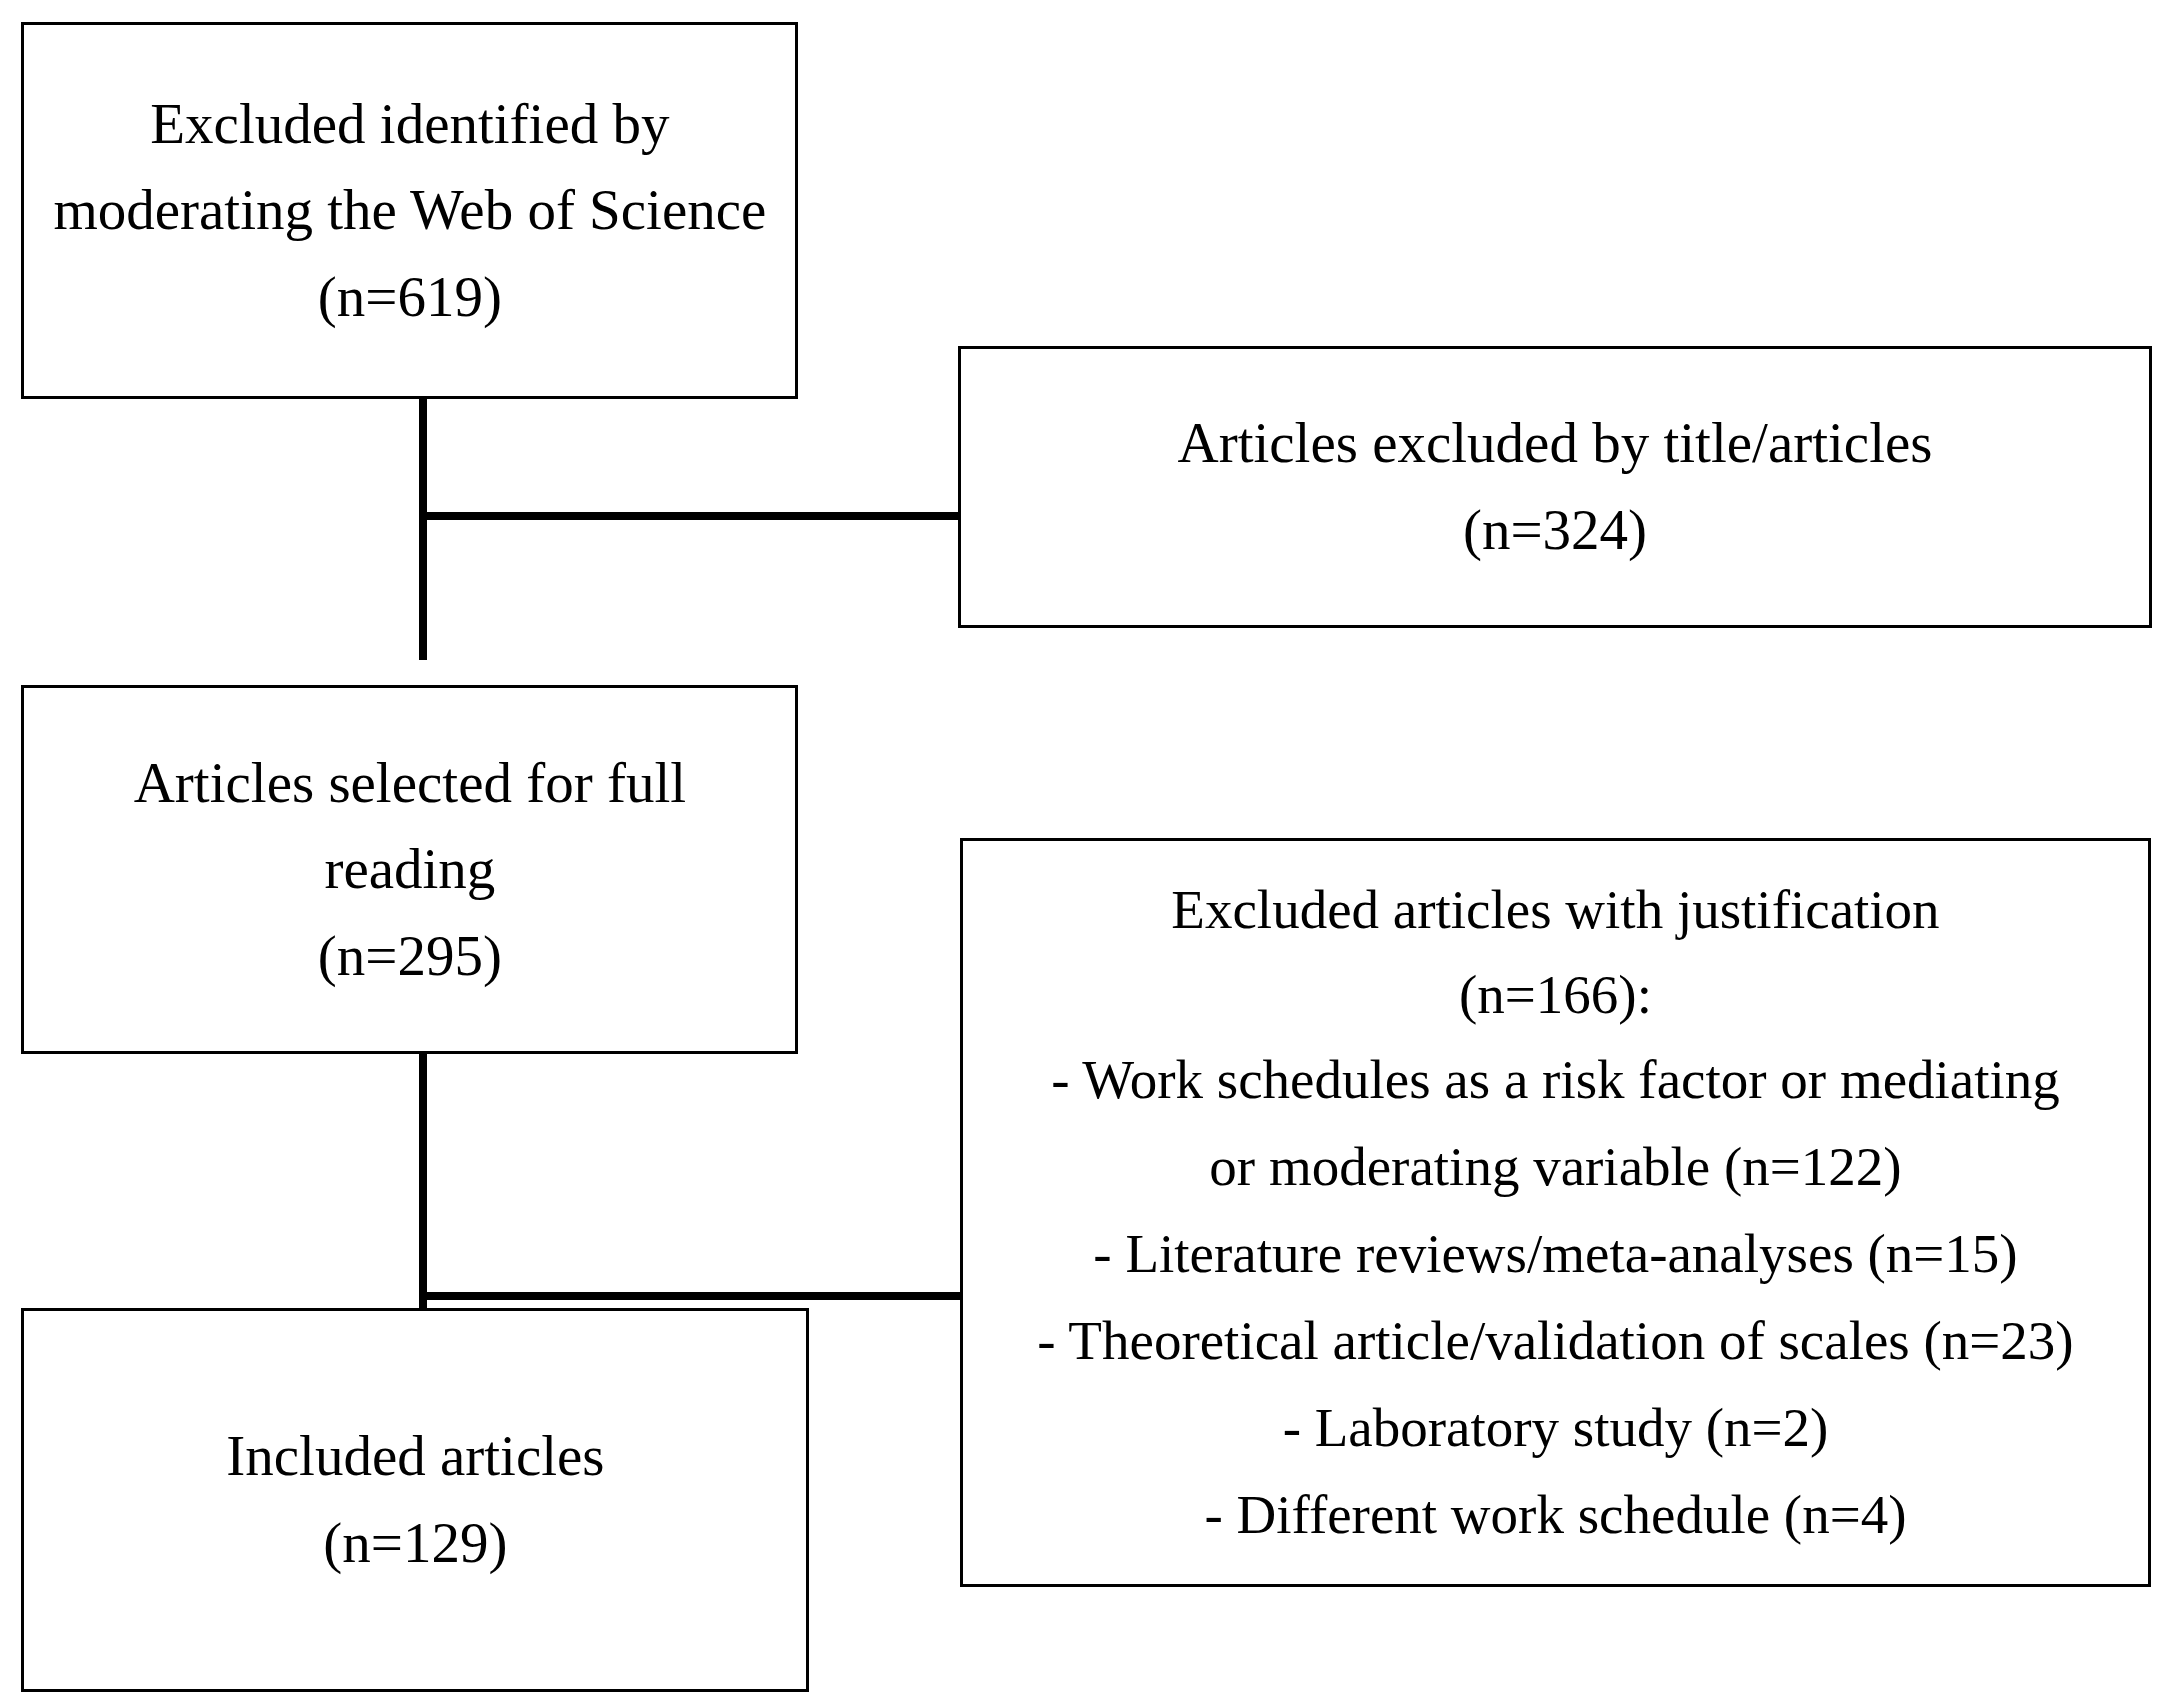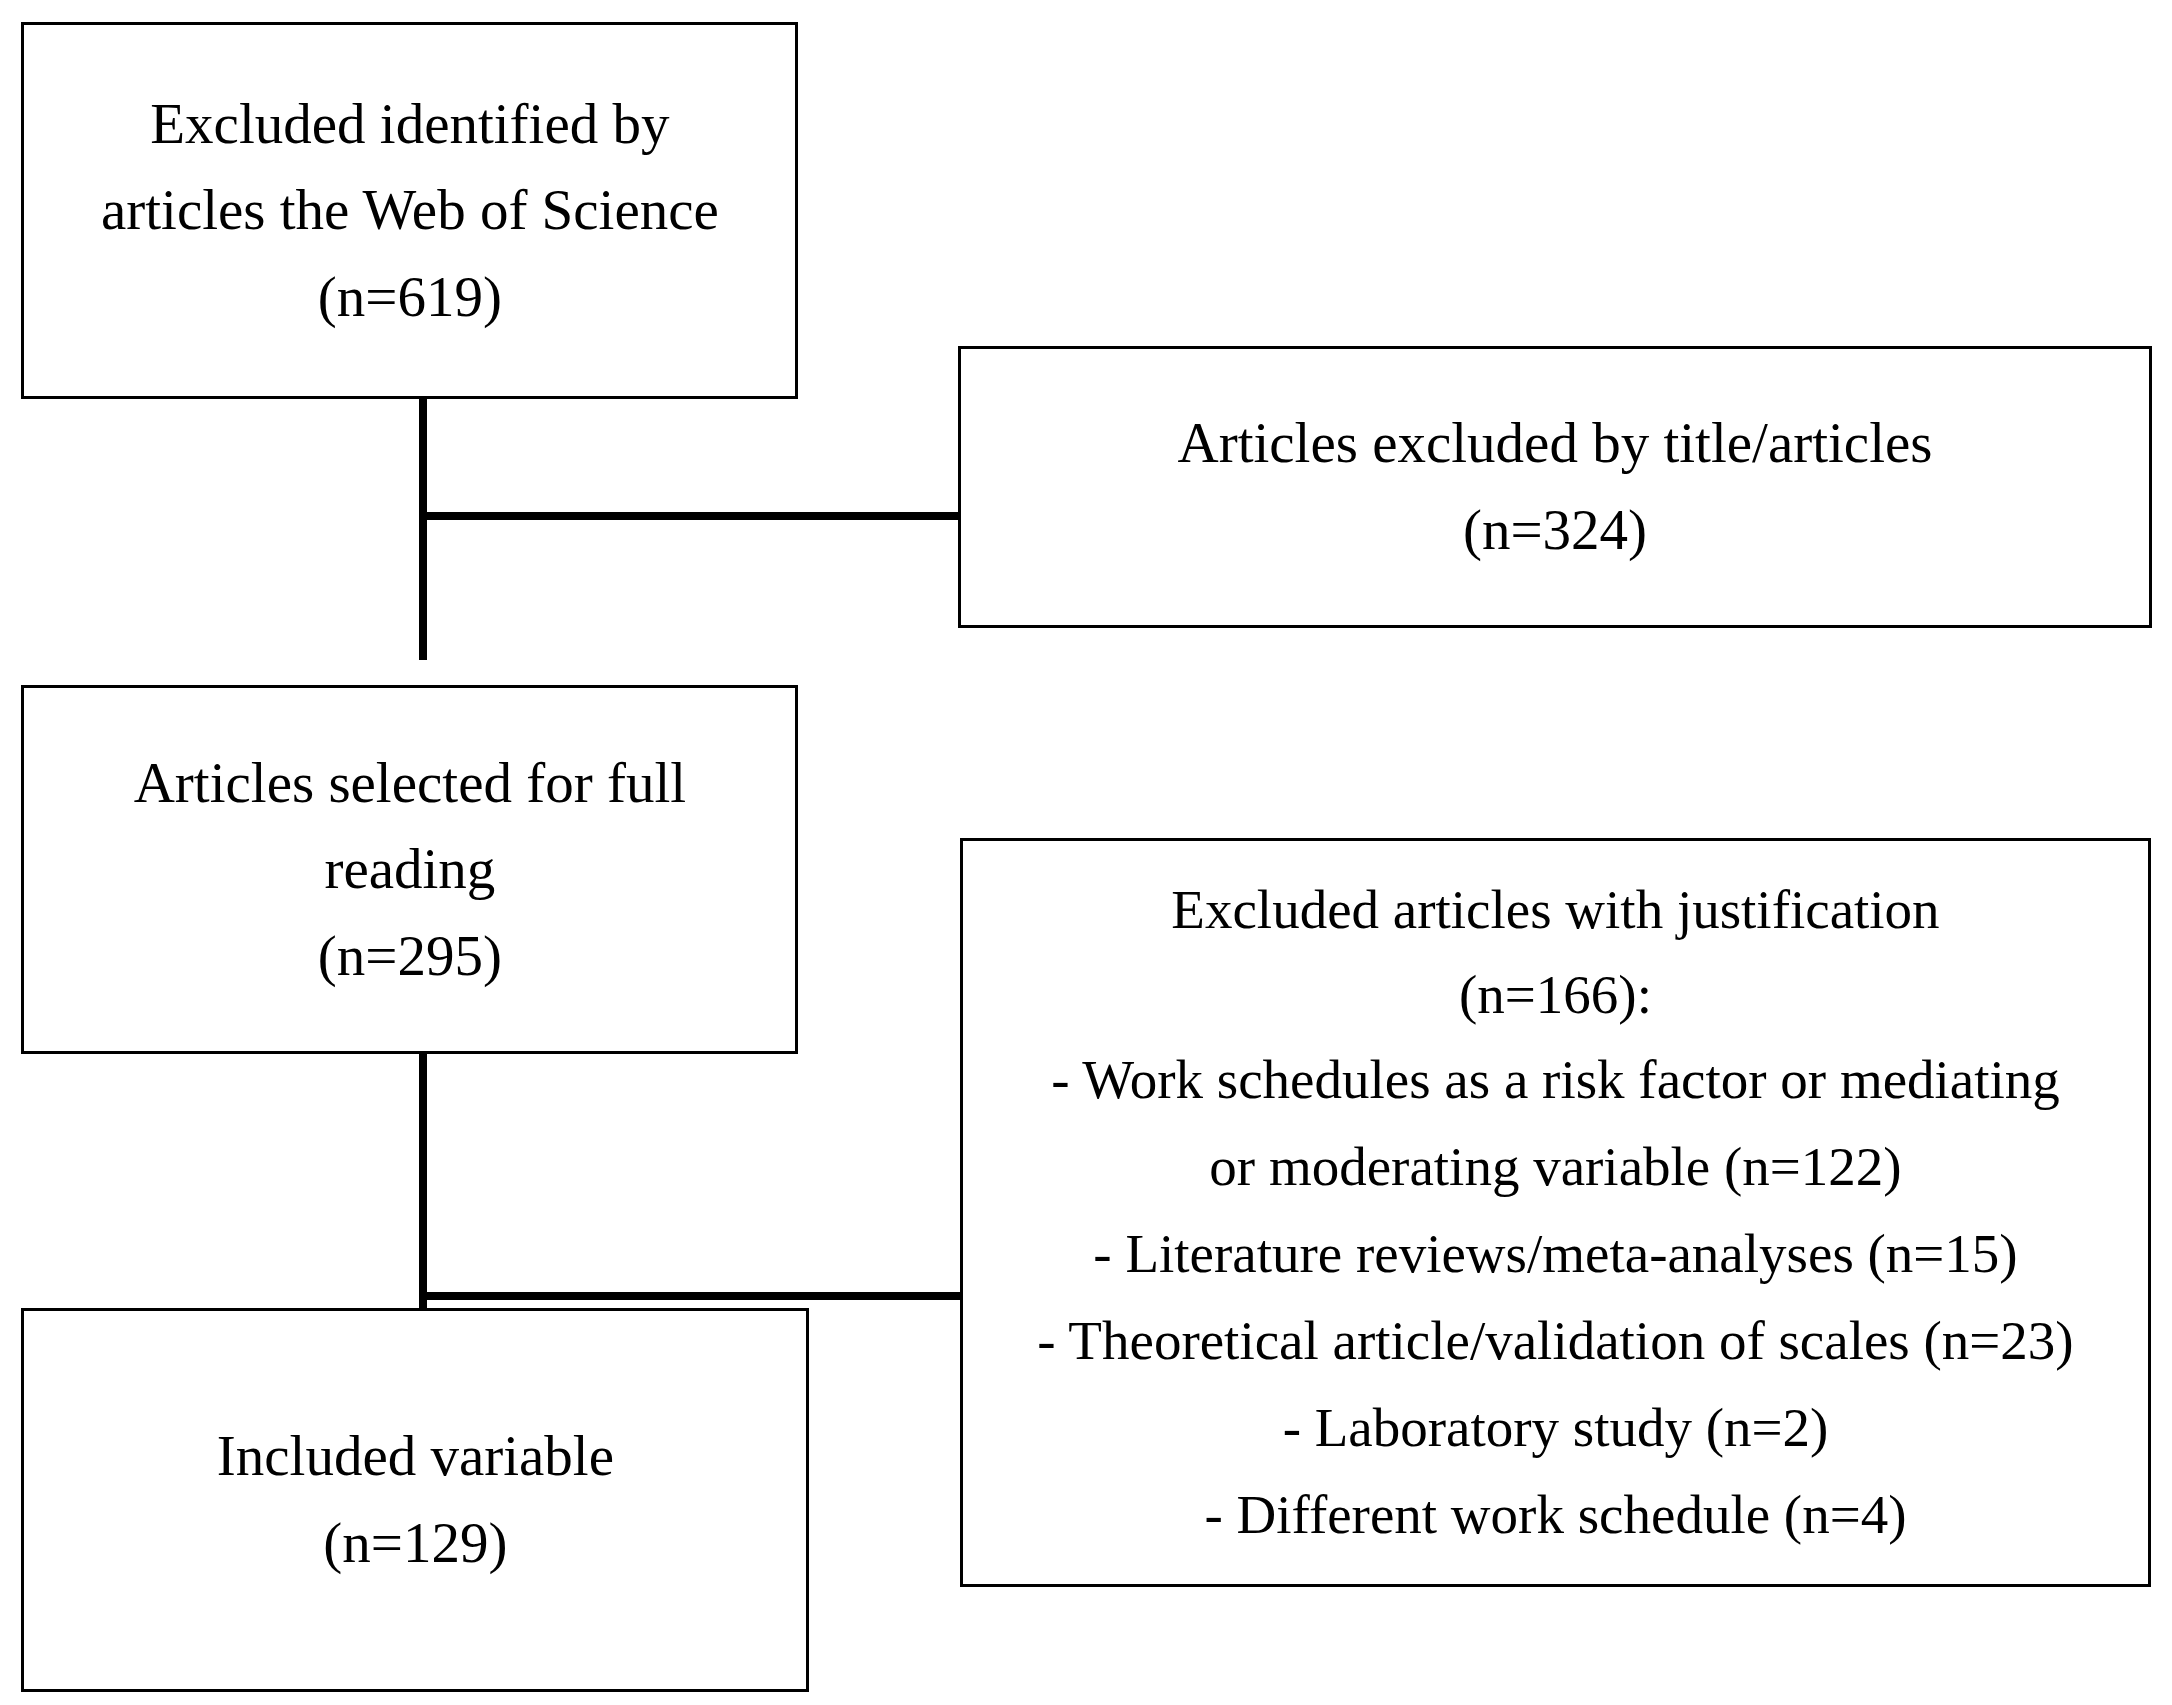--- a/index.html
+++ b/index.html
@@ -65,21 +65,21 @@
 
 <div id="canvas">
 
   <div class="connector" id="conn-vert-a"></div>
   <div class="connector" id="conn-horiz-a"></div>
   <div class="connector" id="conn-vert-b"></div>
   <div class="connector" id="conn-horiz-b"></div>
 
   <div class="node centered" id="node-identified">
     <span class="line">Excluded identified by</span>
-    <span class="line">articles the Web of Science</span>
+    <span class="line">moderating the Web of Science</span>
     <span class="line">(n=619)</span>
   </div>
 
   <div class="node centered" id="node-excluded-title">
     <span class="line">Articles excluded by title/articles</span>
     <span class="line">(n=324)</span>
   </div>
 
   <div class="node centered" id="node-selected">
     <span class="line">Articles selected for full</span>
@@ -92,18 +92,18 @@
     <span class="line heading-line">(n=166):</span>
     <span class="line bullet-line">- Work schedules as a risk factor or mediating</span>
     <span class="line bullet-line">or moderating variable (n=122)</span>
     <span class="line bullet-line">- Literature reviews/meta-analyses (n=15)</span>
     <span class="line bullet-line">- Theoretical article/validation of scales (n=23)</span>
     <span class="line bullet-line">- Laboratory study (n=2)</span>
     <span class="line bullet-line">- Different work schedule (n=4)</span>
   </div>
 
   <div class="node centered" id="node-included">
-    <span class="line">Included variable</span>
+    <span class="line">Included articles</span>
     <span class="line">(n=129)</span>
   </div>
 
 </div>
 
 
 </body></html>

